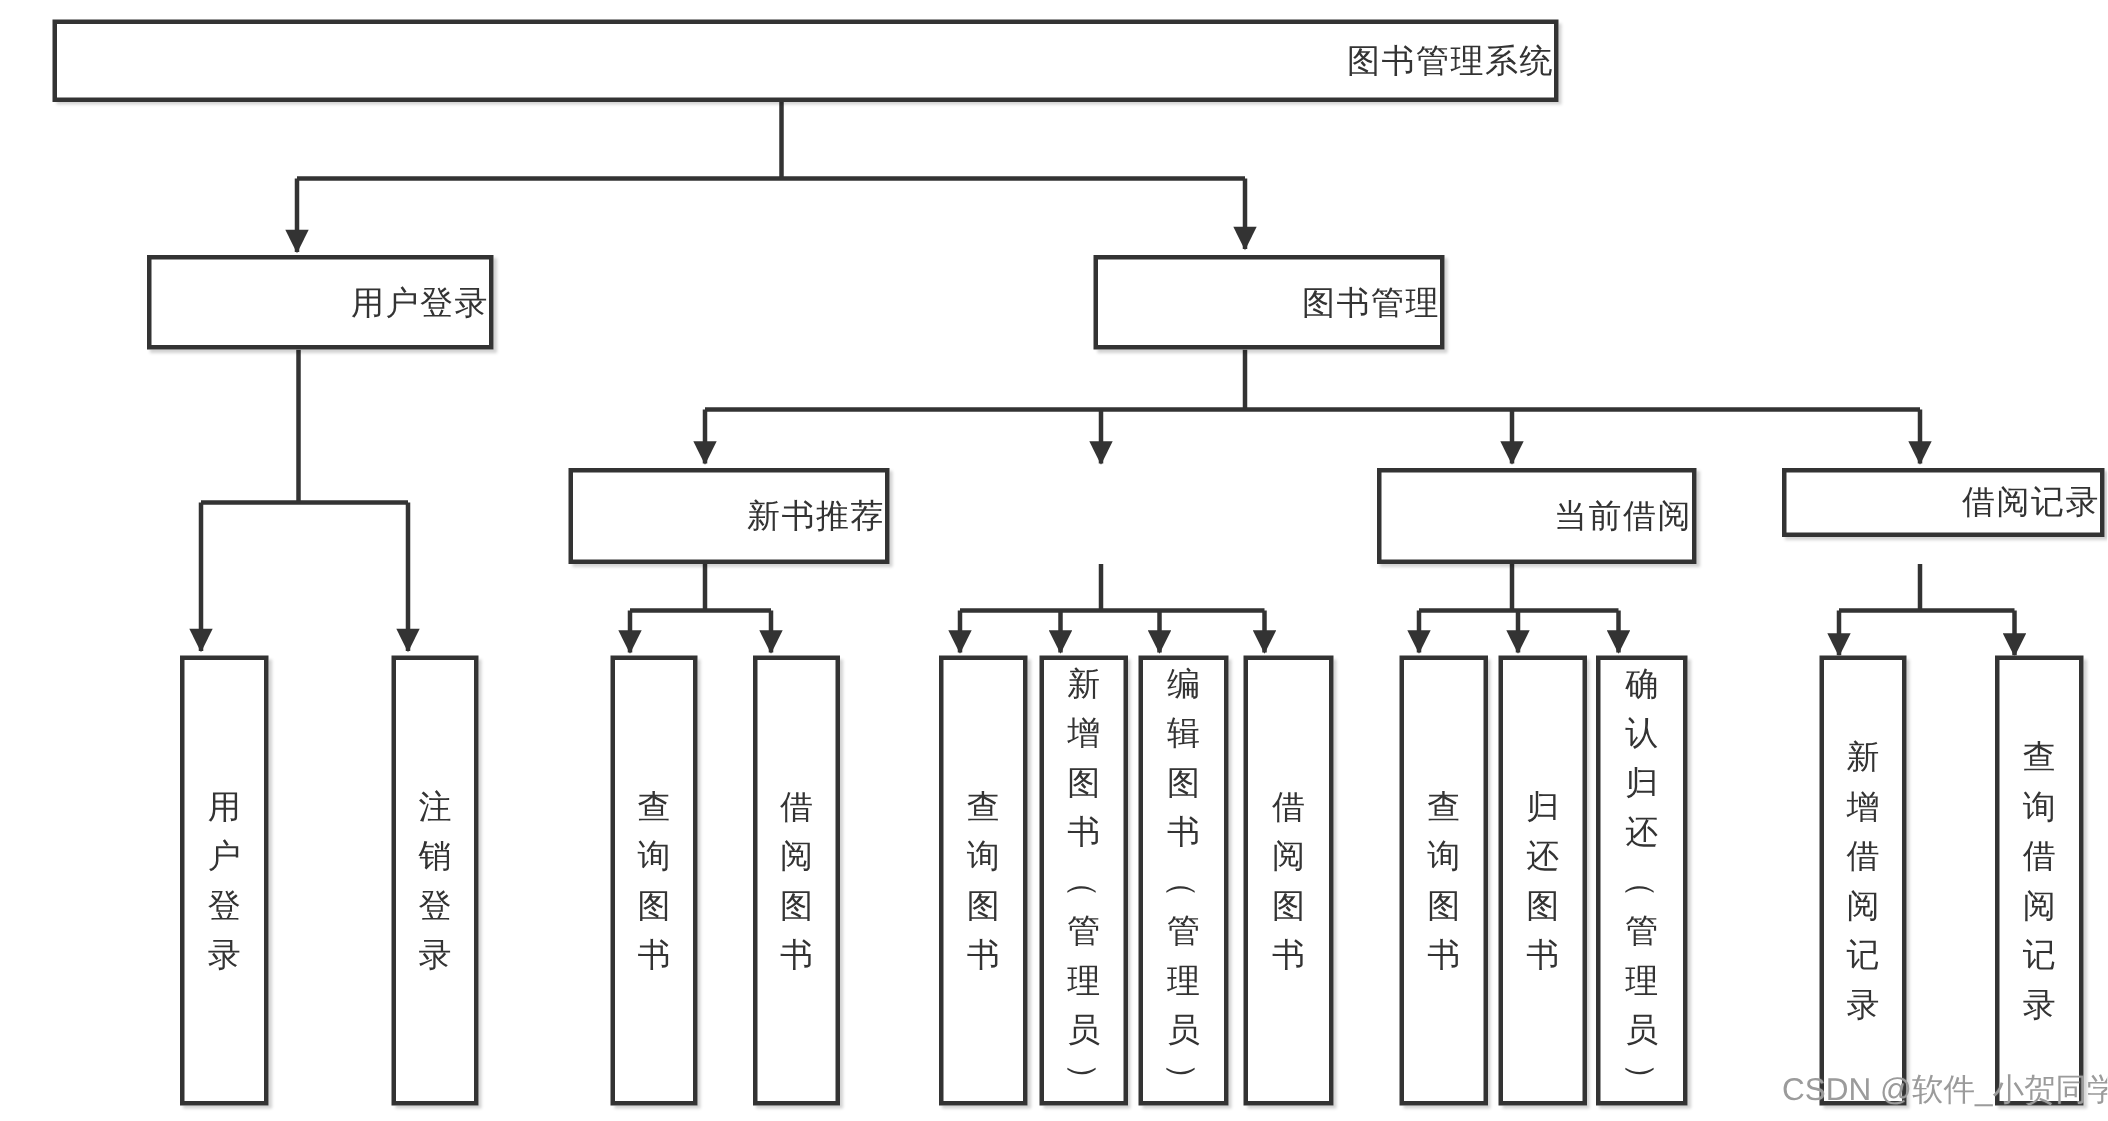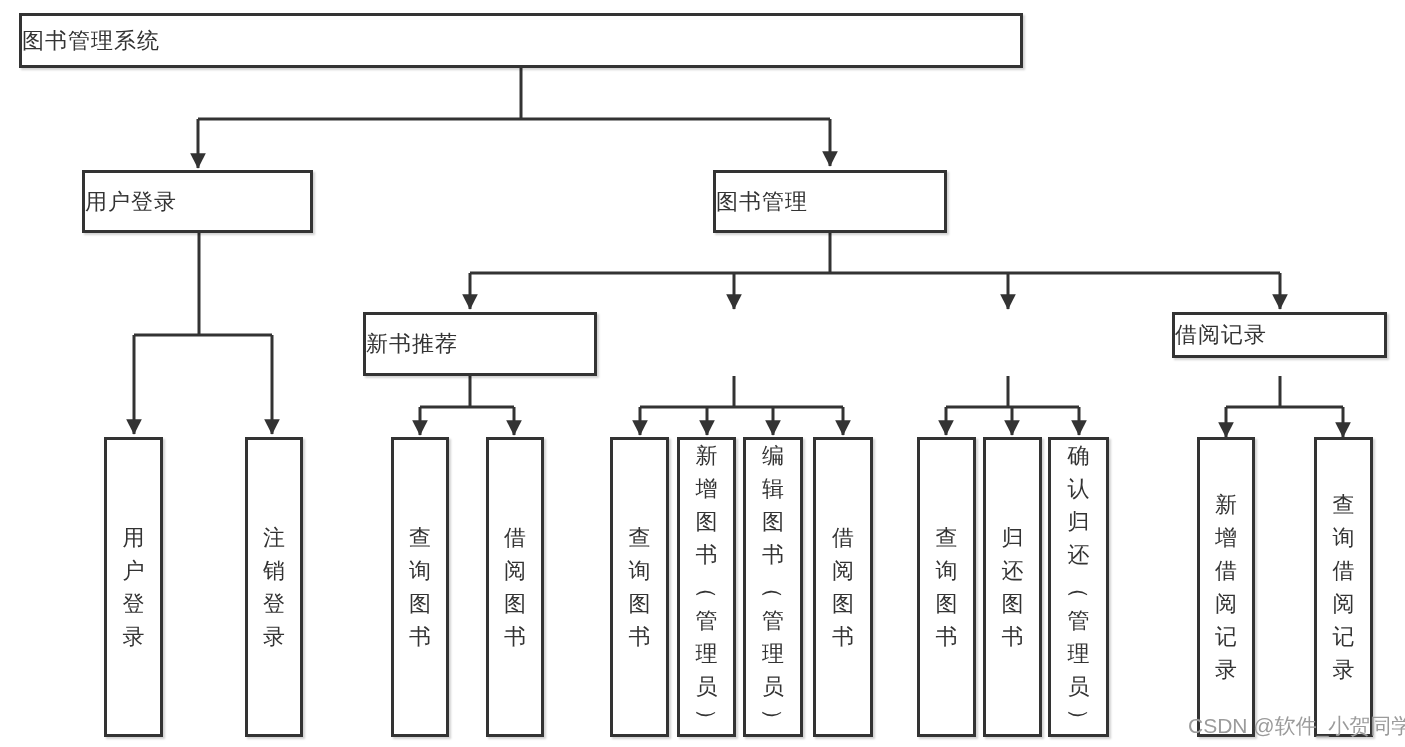--- a/index.html
+++ b/index.html
@@ -10,21 +10,21 @@
     position:relative; width:1405px; height:747px; background:var(--bg);
     font-family:"Liberation Sans","DejaVu Sans",sans-serif; color:var(--text);
     overflow:hidden;
   }
   .wires{position:absolute;left:0;top:0;width:1405px;height:747px;}
   .wires line{stroke:var(--line);stroke-width:3;}
   .box{
     position:absolute; box-sizing:border-box; background:#fff;
     border:3px solid var(--border);
     box-shadow:2px 2px 2px rgba(0,0,0,0.18);
-    display:flex; align-items:center; justify-content:flex-start;
+    display:flex; align-items:center; justify-content:flex-end;margin-left:16px;
   }
   .hlabel{font-size:22px; letter-spacing:1px; white-space:nowrap;}
   .vtext{
     display:flex; flex-direction:column; align-items:center; justify-content:center;
     width:100%; height:100%;
   }
   .vchar{font-size:22px; line-height:33px; height:33px; display:block;}
   .vchar.paren{transform:rotate(90deg);}
   .watermark{
     position:absolute; left:1188px; top:712px; z-index:5;
@@ -103,22 +103,25 @@
     <span class="hlabel">图书管理系统</span>
   </div>
 
   <div class="box" style="left:82px;top:170px;width:231px;height:63px;">
     <span class="hlabel">用户登录</span>
   </div>
   <div class="box" style="left:713px;top:170px;width:234px;height:63px;">
     <span class="hlabel">图书管理</span>
   </div>
 
-  <div class="box" style="left:363px;top:312px;width:234px;height:64px;">
+  <div class="box" style="left:363px;top:312px;width:214px;height:64px;">
     <span class="hlabel">新书推荐</span>
+  </div>
+  <div class="box" style="left:902px;top:312px;width:213px;height:64px;">
+    <span class="hlabel">当前借阅</span>
   </div>
   <div class="box" style="left:1172px;top:312px;width:215px;height:46px;">
     <span class="hlabel">借阅记录</span>
   </div>
 
   <div class="box" style="left:104px;top:437px;width:59px;height:300px;">
     <span class="vtext">
         <span class="vchar">用</span>
         <span class="vchar">户</span>
         <span class="vchar">登</span>

